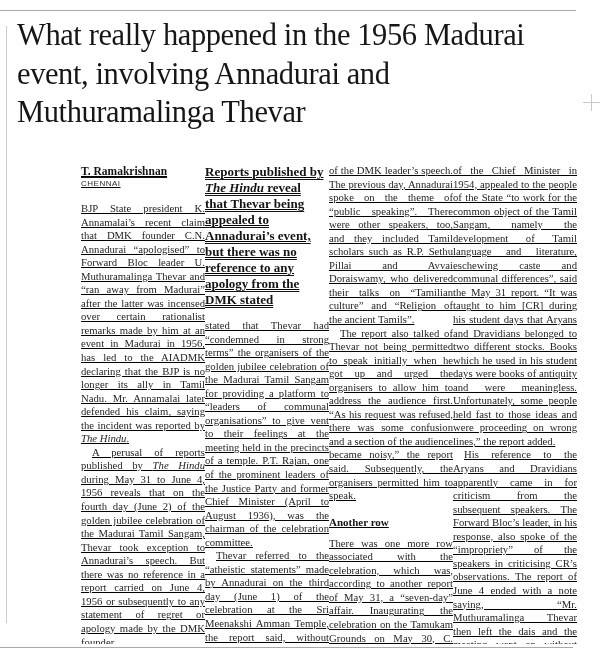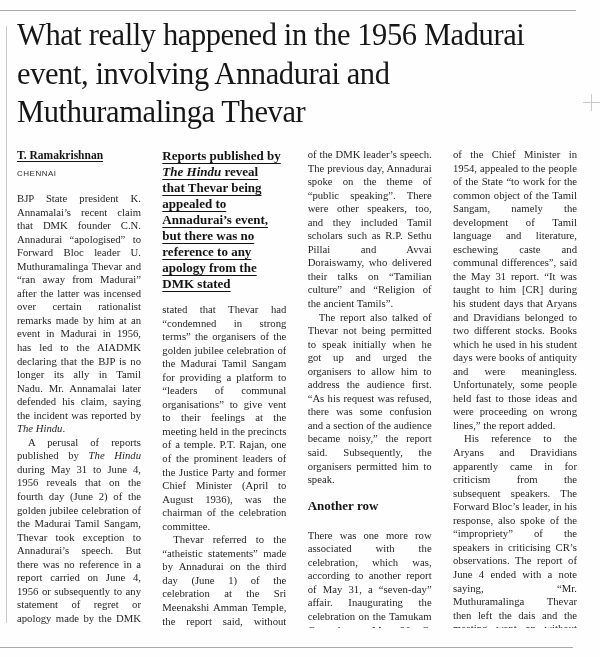--- a/index.html
+++ b/index.html
@@ -39,39 +39,40 @@
     margin: 0;
     font-family: "Liberation Serif", serif;
     font-weight: 400;
     font-size: 30.5px;
     line-height: 38.5px;
     letter-spacing: -0.4px;
     color: #161616;
   }
 
   .columns {
-    position: absolute; left: 17px; top: 148px;
+    position: absolute; left: 17px; top: 164px;
     width: 560px; height: 480px;
     display: flex;
-    justify-content: space-between;
+    justify-content: flex-end;
+    text-decoration: underline;
   }
   .col {
     width: 124px; height: 480px;
     overflow: hidden;
   }
 
   .byline {
     font-size: 11.5px; line-height: 14px;
     font-weight: bold;
     color: #141414;
     text-decoration: underline;
     text-underline-offset: 2px;
   }
   .dateline {
-    margin-top: 7px;
+    margin-top: 1px;
     font-family: "Liberation Sans", sans-serif;
     font-size: 8px; line-height: 9px;
     letter-spacing: 0.5px;
     color: #2c2c2c;
     margin-bottom: 14px;
   }
 
   .pull-quote { margin-bottom: 11px; }
   .pq-line {
     font-size: 13px; line-height: 16px;
@@ -88,22 +89,22 @@
     line-height: 13.55px;
     text-align: justify;
     color: #262626;
     hyphens: auto;
     -webkit-hyphens: auto;
   }
   .para.indent { text-indent: 11px; }
   .para i { font-style: italic; }
 
   .subhead {
-    margin: 12px 0 16px 0;
-    font-size: 13px; line-height: 14px;
+    margin: 12px 0 8px 0;
+    font-size: 11px; line-height: 14px;
     font-weight: bold;
     color: #161616;
   }
 </style>
 </head>
 <body>
 
 <div class="page">
   <div class="top-rule"></div>
   <div class="left-rule"></div>

